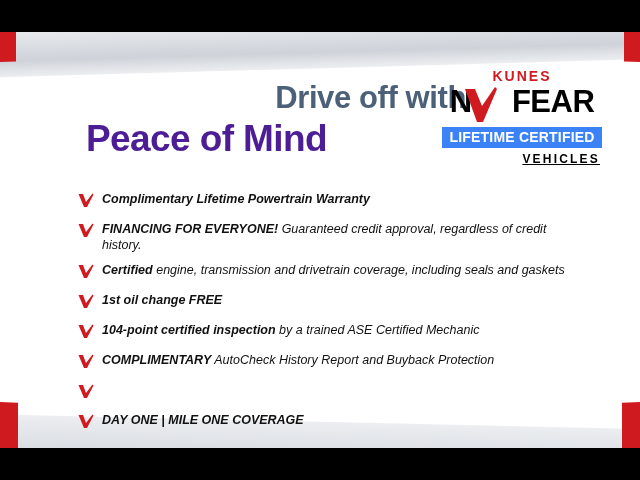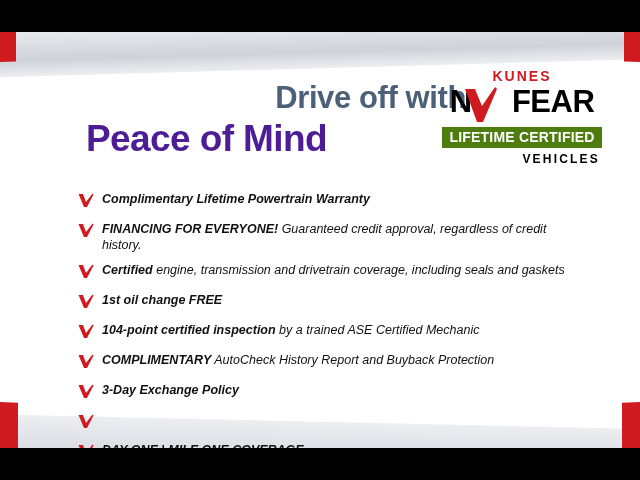--- a/index.html
+++ b/index.html
@@ -168,36 +168,37 @@
   }
   .logo .check-badge {
     position: absolute;
     left: 22px;
     top: 0px;
     width: 34px;
     height: 38px;
   }
   .logo .lifetime {
     margin-top: 3px;
-    background: #4d7c0f;
+    background: #3b82f6;
     color: #ffffff;
     font-size: 14px;
     font-weight: 800;
     letter-spacing: 0.2px;
     padding: 3px 4px 4px 4px;
     line-height: 1;
   }
   .logo .vehicles {
     margin-top: 4px;
     font-size: 12px;
     font-weight: 800;
     color: #000000;
     letter-spacing: 2.2px;
     text-align: right;
     padding-right: 2px;
+    text-decoration: underline;
   }
 
   
   .bullets {
     position: absolute;
     left: 78px;
     top: 160px;
     width: 500px;
   }
   .bullet {
@@ -311,28 +312,20 @@
 
       <div class="bullet">
         <span class="mark">
           <svg width="16" height="15" viewBox="0 0 16 15">
               <path d="M0.5 1 L5 1 L8 9 L14.5 0.5 L15.5 1.5 L9 14 L6 14 Z" fill="#cf1b20"></path>
             </svg>
         </span>
         <span class="txt"><b>COMPLIMENTARY</b><span> AutoCheck History Report and Buyback Protection</span></span>
       </div>
 
-      <div class="bullet">
-        <span class="mark">
-          <svg width="16" height="15" viewBox="0 0 16 15">
-              <path d="M0.5 1 L5 1 L8 9 L14.5 0.5 L15.5 1.5 L9 14 L6 14 Z" fill="#cf1b20"></path>
-            </svg>
-        </span>
-        <span class="txt"><b>3-Day Exchange Policy</b><span></span></span>
-      </div>
 
       <div class="bullet">
         <span class="mark">
           <svg width="16" height="15" viewBox="0 0 16 15">
               <path d="M0.5 1 L5 1 L8 9 L14.5 0.5 L15.5 1.5 L9 14 L6 14 Z" fill="#cf1b20"></path>
             </svg>
         </span>
       </div>
 
       <div class="bullet">

